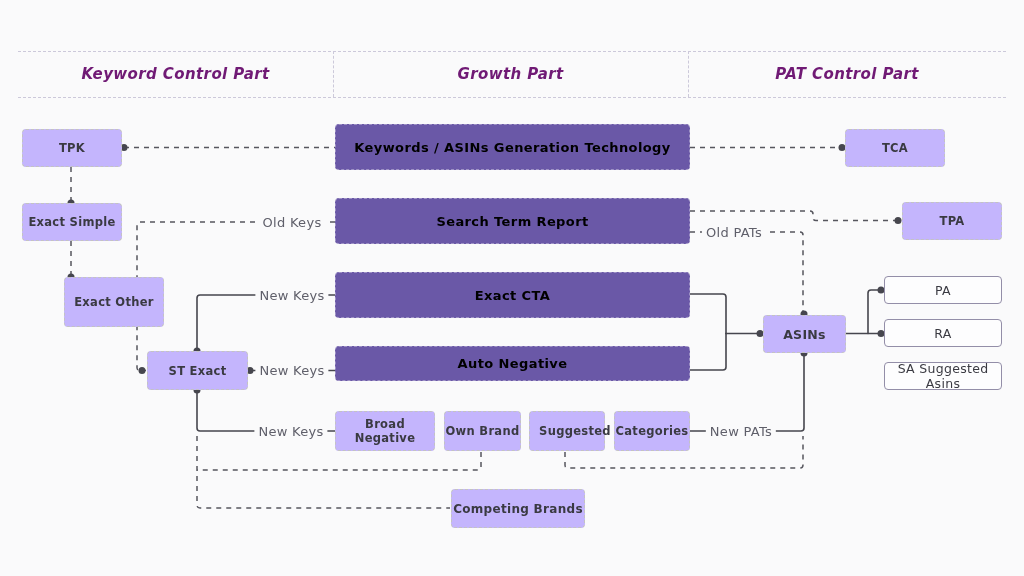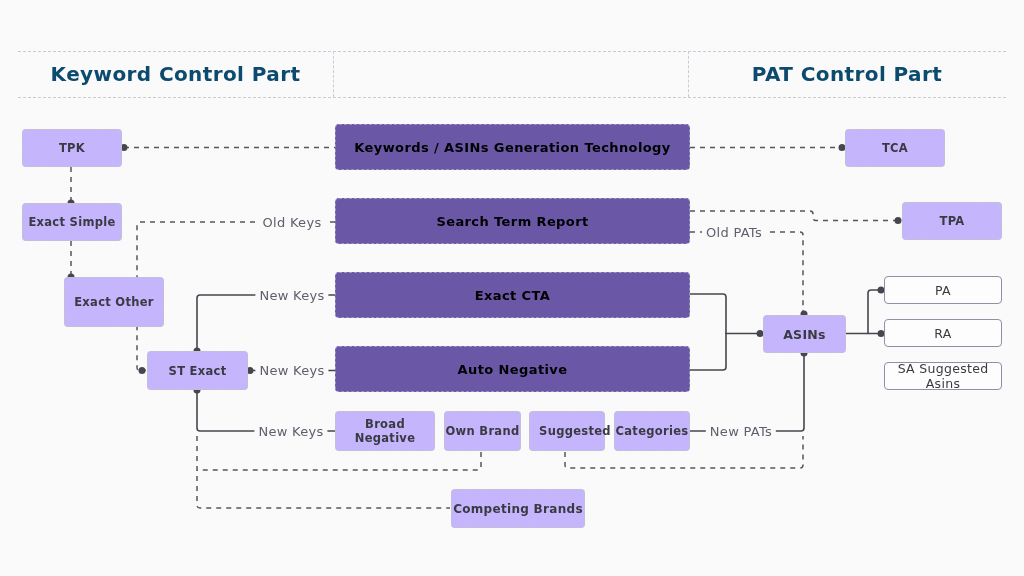--- a/index.html
+++ b/index.html
@@ -6,21 +6,21 @@
   #canvas{
     position:relative;width:1024px;height:576px;overflow:hidden;
     background:#fafafb;
     font-family:"DejaVu Sans","Liberation Sans",sans-serif;
   }
   
   .hline{position:absolute;height:0;border-top:1px dashed #ccc9da;}
   .vsep{position:absolute;width:0;border-left:1px dashed #ccc9da;}
   .htitle{
     position:absolute;display:flex;align-items:center;justify-content:center;
-    color:#0c4a6e;font-weight:bold;font-size:20px;letter-spacing:.4px;
+    color:#701a75;font-weight:bold;font-size:15px;letter-spacing:.4px;font-style:italic;
   }
   
   svg.wires{position:absolute;left:0;top:0;}
   
   .box{
     position:absolute;display:flex;align-items:center;justify-content:center;
     text-align:center;border-radius:4px;box-sizing:border-box;
   }
   .gray{
     background:#c4b5fd;border:1px dashed #c3c3c3;
@@ -44,20 +44,21 @@
 </head>
 <body>
 
 <div id="canvas">
 
   <div class="hline" style="left:18px;top:51px;width:988px;"></div>
   <div class="hline" style="left:18px;top:97px;width:988px;"></div>
   <div class="vsep" style="left:333px;top:51px;height:46px;"></div>
   <div class="vsep" style="left:688px;top:51px;height:46px;"></div>
   <div class="htitle" style="left:18px;top:51px;width:315px;height:46px;">Keyword Control Part</div>
+  <div class="htitle" style="left:333px;top:51px;width:355px;height:46px;">Growth Part</div>
   <div class="htitle" style="left:688px;top:51px;width:318px;height:46px;">PAT Control Part</div>
 
   <svg class="wires" width="1024" height="576" viewBox="0 0 1024 576">
     <g fill="none" stroke="#46464e" stroke-width="1.6" stroke-linecap="round">
 
       <path d="M 197,351 V 298 Q 197,295 200,295 H 335"></path>
 
       <path d="M 248,370.5 H 335"></path>
 
       <path d="M 197,390 V 428 Q 197,431 200,431 H 335"></path>
@@ -112,21 +113,21 @@
   </svg>
 
   <div class="box gray" style="left:22px;top:129px;width:100px;height:38px;">TPK</div>
   <div class="box gray" style="left:22px;top:203px;width:100px;height:38px;">Exact Simple</div>
   <div class="box gray" style="left:38px;top:277px;width:100px;height:50px;margin-left:26px;">Exact Other</div>
   <div class="box gray" style="left:147px;top:351px;width:101px;height:39px;">ST Exact</div>
 
   <div class="box purple" style="left:335px;top:124px;width:355px;height:46px;">Keywords / ASINs Generation Technology</div>
   <div class="box purple" style="left:335px;top:198px;width:355px;height:46px;">Search Term Report</div>
   <div class="box purple" style="left:335px;top:272px;width:355px;height:46px;">Exact CTA</div>
-  <div class="box purple" style="left:335px;top:346px;width:355px;height:46px;">Auto Negative</div>
+  <div class="box purple" style="left:335px;top:346px;width:355px;height:35px;">Auto Negative</div>
 
   <div class="box gray" style="left:335px;top:411px;width:100px;height:40px;">Broad Negative</div>
   <div class="box gray" style="left:444px;top:411px;width:77px;height:40px;">Own Brand</div>
   <div class="box gray" style="left:529px;top:411px;width:76px;height:40px;padding-left:16px;">Suggested</div>
   <div class="box gray" style="left:614px;top:411px;width:76px;height:40px;">Categories</div>
   <div class="box gray" style="left:451px;top:489px;width:134px;height:39px;font-size:12px;">Competing Brands</div>
 
   <div class="box gray" style="left:845px;top:129px;width:100px;height:38px;">TCA</div>
   <div class="box gray" style="left:902px;top:202px;width:100px;height:38px;">TPA</div>
   <div class="box gray" style="left:763px;top:315px;width:83px;height:38px;font-size:12.5px;">ASINs</div>

